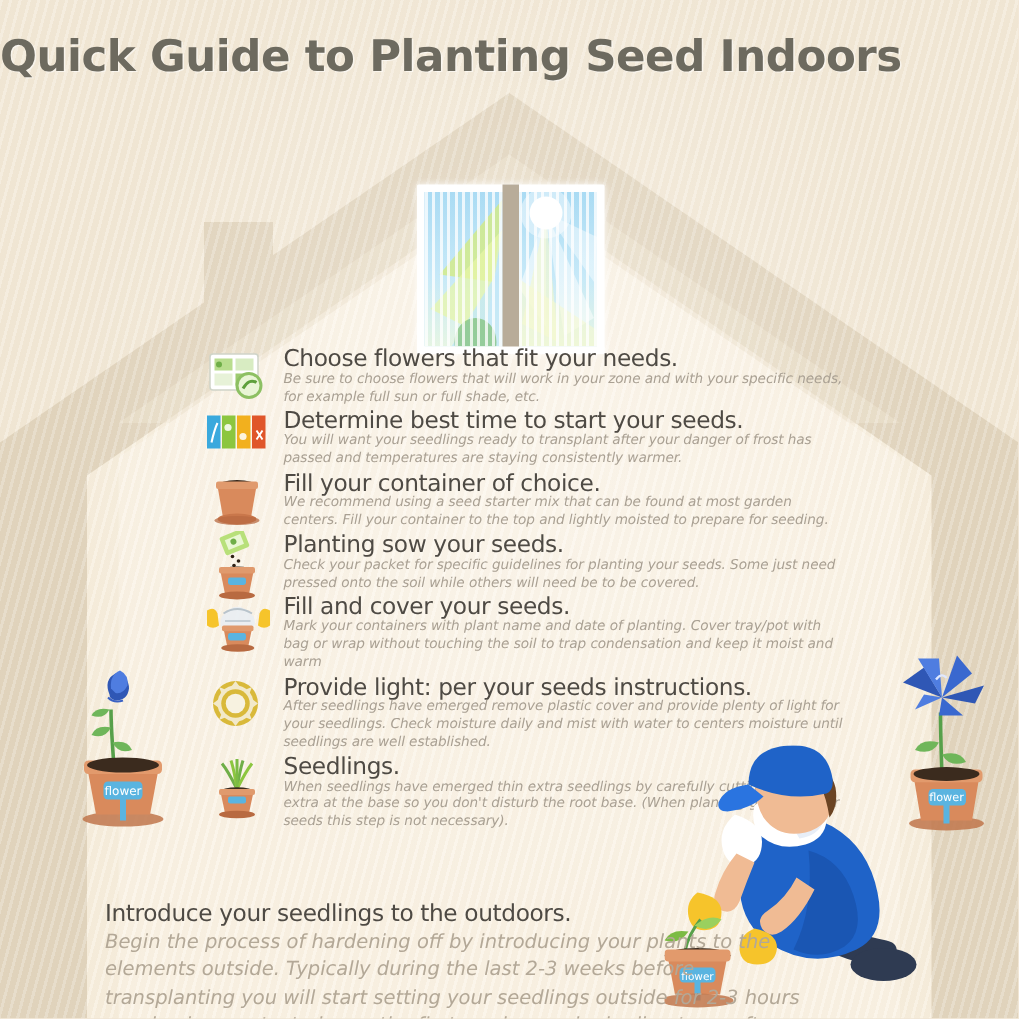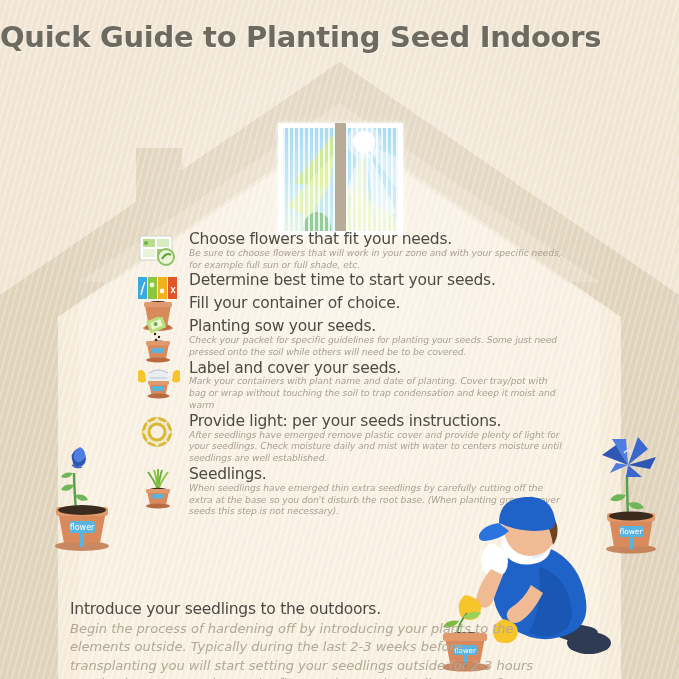--- a/index.html
+++ b/index.html
@@ -145,31 +145,33 @@
         <rect x="2" y="6" width="9" height="22" fill="#3aa9dd"></rect>
         <rect x="12" y="6" width="9" height="22" fill="#8cc63f"></rect>
         <rect x="22" y="6" width="9" height="22" fill="#f2b01e"></rect>
         <rect x="32" y="6" width="9" height="22" fill="#e0562a"></rect>
         <path d="M5 24 q2 -9 4 -13" stroke="#fff" stroke-width="1.4" fill="none"></path>
         <circle cx="16" cy="14" r="2.4" fill="#fff" opacity=".85"></circle>
         <circle cx="26" cy="20" r="2.4" fill="#fff" opacity=".85"></circle>
         <path d="M35 22 l4 -6 M35 16 l4 6" stroke="#fff" stroke-width="1.3"></path>
       </svg>
       <div class="step-head">Determine best time to start your seeds.</div>
+      <div class="step-body">You will want your seedlings ready to transplant after your danger of frost has passed and temperatures are staying consistently warmer.</div>
     </div>
 
     <div class="step">
       <svg class="step-icon" viewBox="0 0 46 46">
         <ellipse cx="22" cy="11" rx="13" ry="4" fill="#3b2b1e"></ellipse>
         <path d="M9 11 h26 l-3.5 20 h-19 Z" fill="#d98a5c"></path>
         <rect x="8" y="8" width="28" height="5" rx="1.5" fill="#e09a6d"></rect>
         <ellipse cx="22" cy="33" rx="13" ry="3.6" fill="#c9774b"></ellipse>
         <ellipse cx="22" cy="34" rx="15" ry="3" fill="#b86a41" opacity=".75"></ellipse>
       </svg>
       <div class="step-head">Fill your container of choice.</div>
+      <div class="step-body">We recommend using a seed starter mix that can be found at most garden centers. Fill your container to the top and lightly moisted to prepare for seeding.</div>
     </div>
 
     <div class="step">
       <svg class="step-icon" viewBox="0 0 46 46">
         <g transform="rotate(-22 20 8)">
           <rect x="12" y="1" width="17" height="13" rx="1.5" fill="#b8e07a"></rect>
           <rect x="15" y="4" width="11" height="7" fill="#eaf7d4"></rect>
           <circle cx="20" cy="7" r="2" fill="#6fae48"></circle>
         </g>
         <circle cx="19" cy="17" r="1.2" fill="#2d2014"></circle>
@@ -190,21 +192,21 @@
         <path d="M12 16 q10 -13 21 0 q2 5 0 7 h-21 q-2 -2 0 -7 Z" fill="#e9eef2" opacity=".92"></path>
         <path d="M13 14 q9 -6 19 0" stroke="#b9c4cc" stroke-width="1.2" fill="none"></path>
         <path d="M14 19 h17" stroke="#b9c4cc" stroke-width="1" fill="none"></path>
         <path d="M13 24 h19 l-2.5 12 h-14 Z" fill="#d98a5c"></path>
         <rect x="12" y="22" width="21" height="3.8" rx="1.2" fill="#e09a6d"></rect>
         <rect x="16" y="27" width="12" height="5" rx="1.6" fill="#5ab4e0"></rect>
         <ellipse cx="22.5" cy="37" rx="11" ry="2.5" fill="#b86a41"></ellipse>
         <path d="M2 12 q5 -3 7 2 l1 8 q-4 3 -8 0 Z" fill="#f6c42b"></path>
         <path d="M44 12 q-5 -3 -7 2 l-1 8 q4 3 8 0 Z" fill="#f6c42b"></path>
       </svg>
-      <div class="step-head">Label and cover your seeds.</div>
+      <div class="step-head">Fill and cover your seeds.</div>
       <div class="step-body">Mark your containers with plant name and date of planting. Cover tray/pot with bag or wrap without touching the soil to trap condensation and keep it moist and warm</div>
     </div>
 
     <div class="step">
       <svg class="step-icon" viewBox="0 0 46 46">
         <circle cx="21" cy="20" r="15" fill="#d9b93a"></circle>
         <circle cx="21" cy="20" r="12" fill="#f2e9c9"></circle>
         <circle cx="21" cy="20" r="9.5" fill="#d9b93a"></circle>
         <circle cx="21" cy="20" r="6.5" fill="#f7f2e0"></circle>
         <path d="M21 5 l3 4 -6 0 Z M21 35 l3 -4 -6 0 Z M6 20 l4 3 0 -6 Z M36 20 l-4 3 0 -6 Z" fill="#f2e9c9"></path>

